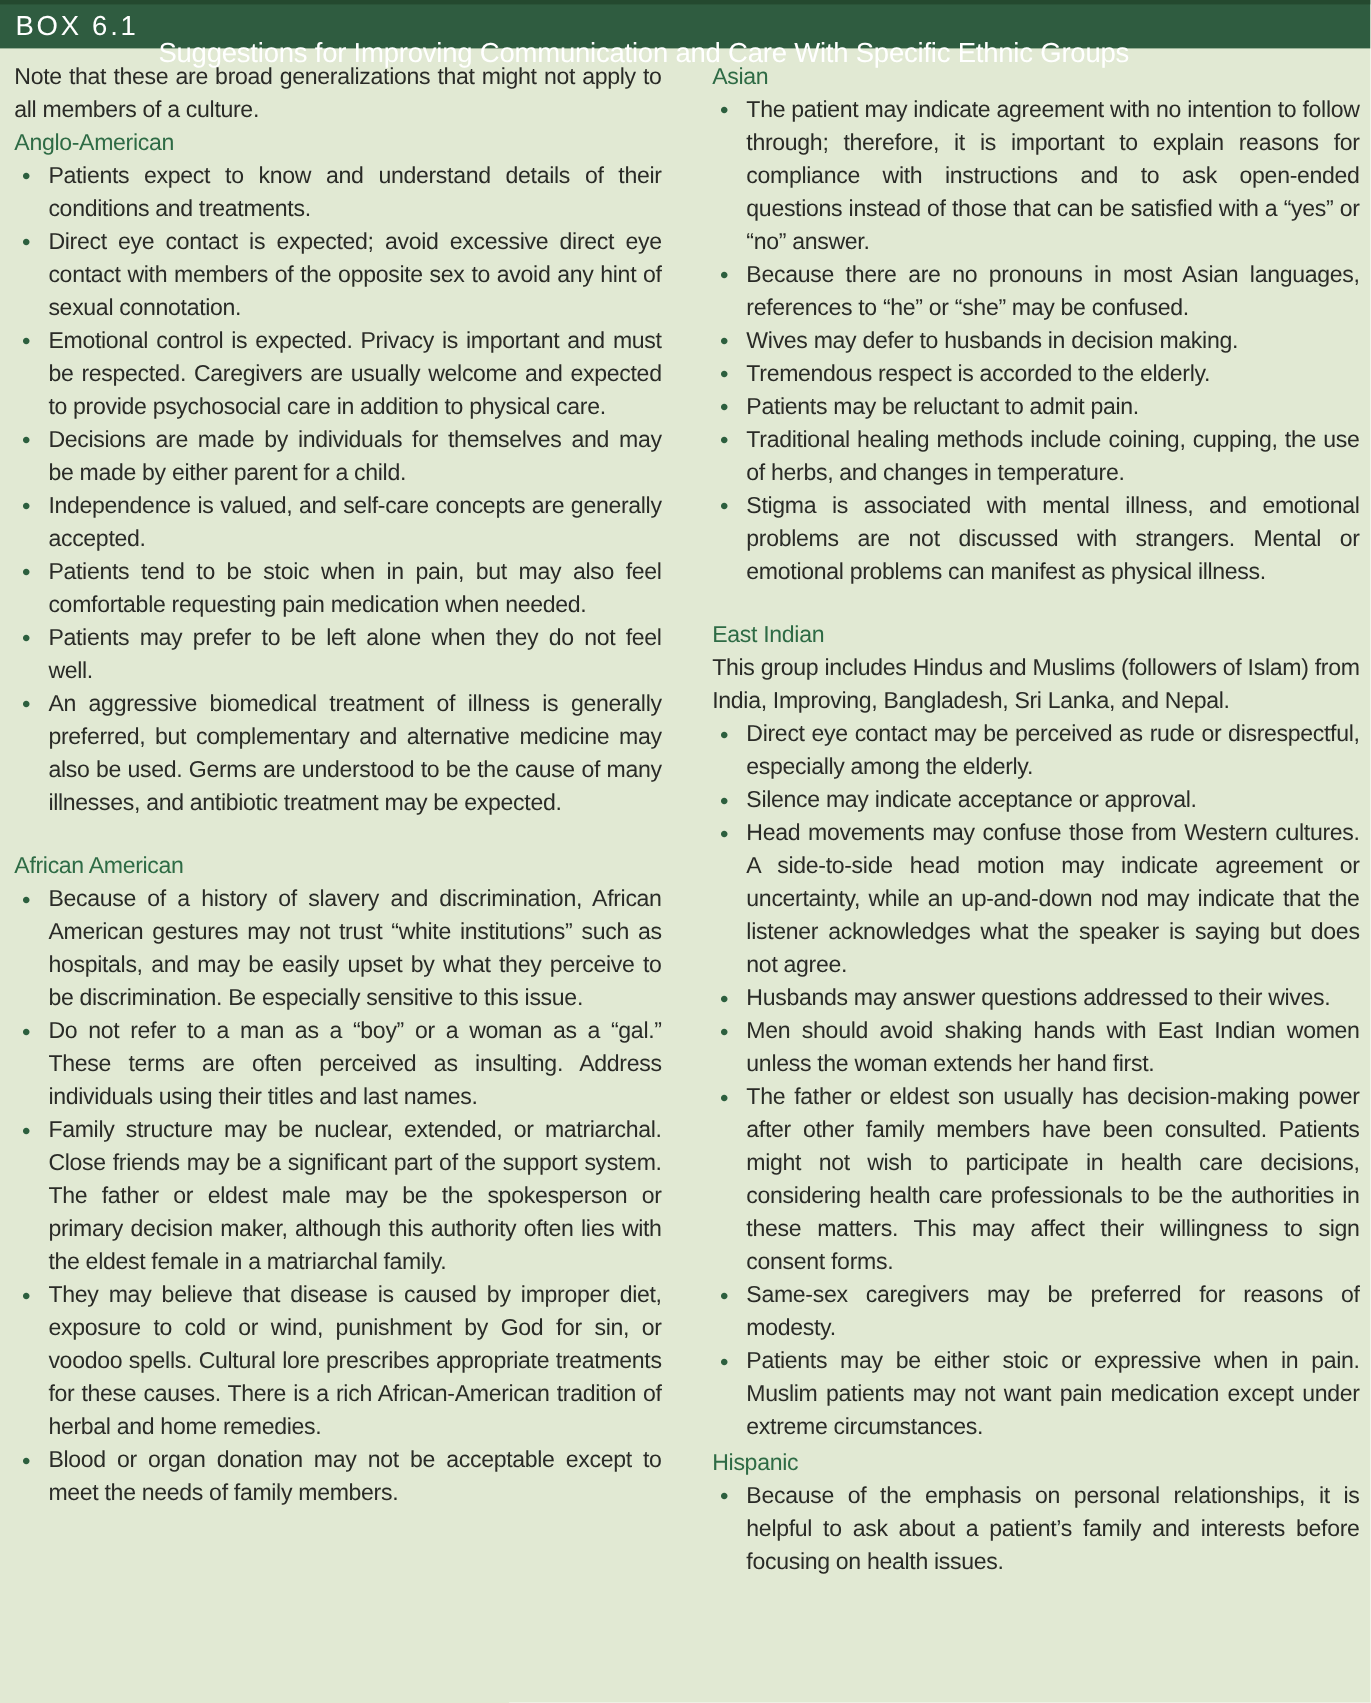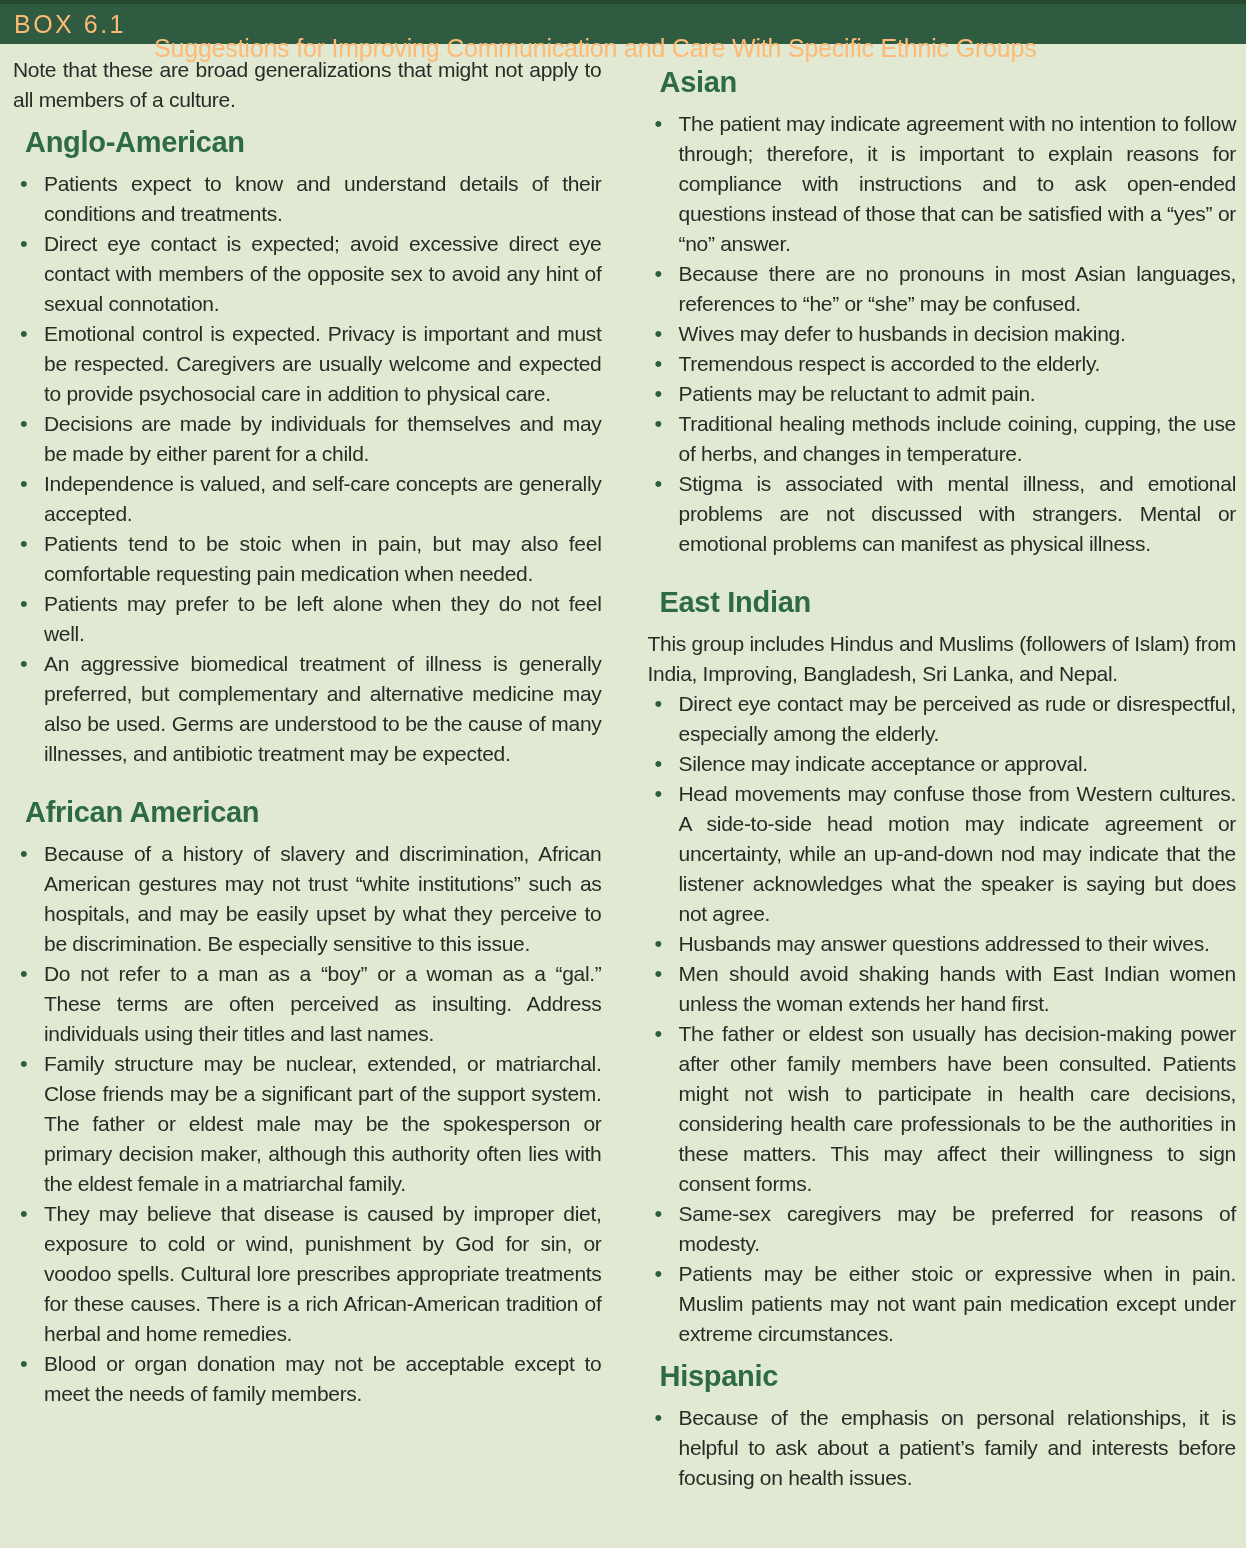--- a/index.html
+++ b/index.html
@@ -17,25 +17,25 @@
     background:var(--body-bg);
     font-family:"Liberation Sans","DejaVu Sans",sans-serif;
     color:var(--text-color);
     overflow:hidden;
     position:relative;
   }
   .box-header{
     height:44px;
     background:var(--header-bg);
     border-top:4px solid var(--header-top);
-    color:#fdba74;
+    color:#ffffff;
     display:flex;
     align-items:center;
     padding:16px 14px;
-    gap:28px;
+    gap:18px;
   }
   .box-label{
     font-size:25px;
     font-weight:400;
     letter-spacing:2.5px;
     white-space:nowrap;
   }
   .box-title{
     font-size:25px;
     font-weight:400;
@@ -56,24 +56,24 @@
     letter-spacing:-0.3px;
   }
   .intro,.lead{
     margin:0;
     text-align:justify;
   }
   section{margin:0;}
   section.gap{margin-top:28px;}
   section.tight{margin-top:2px;}
   h3{
-    margin:12px;
-    font-size:29px;
+    margin:0;
+    font-size:21px;
     line-height:30px;
-    font-weight:700;
+    font-weight:400;
     color:var(--heading-green);
   }
   ul{
     margin:0;
     padding:0;
     list-style:none;
   }
   li{
     position:relative;
     padding-left:31px;

